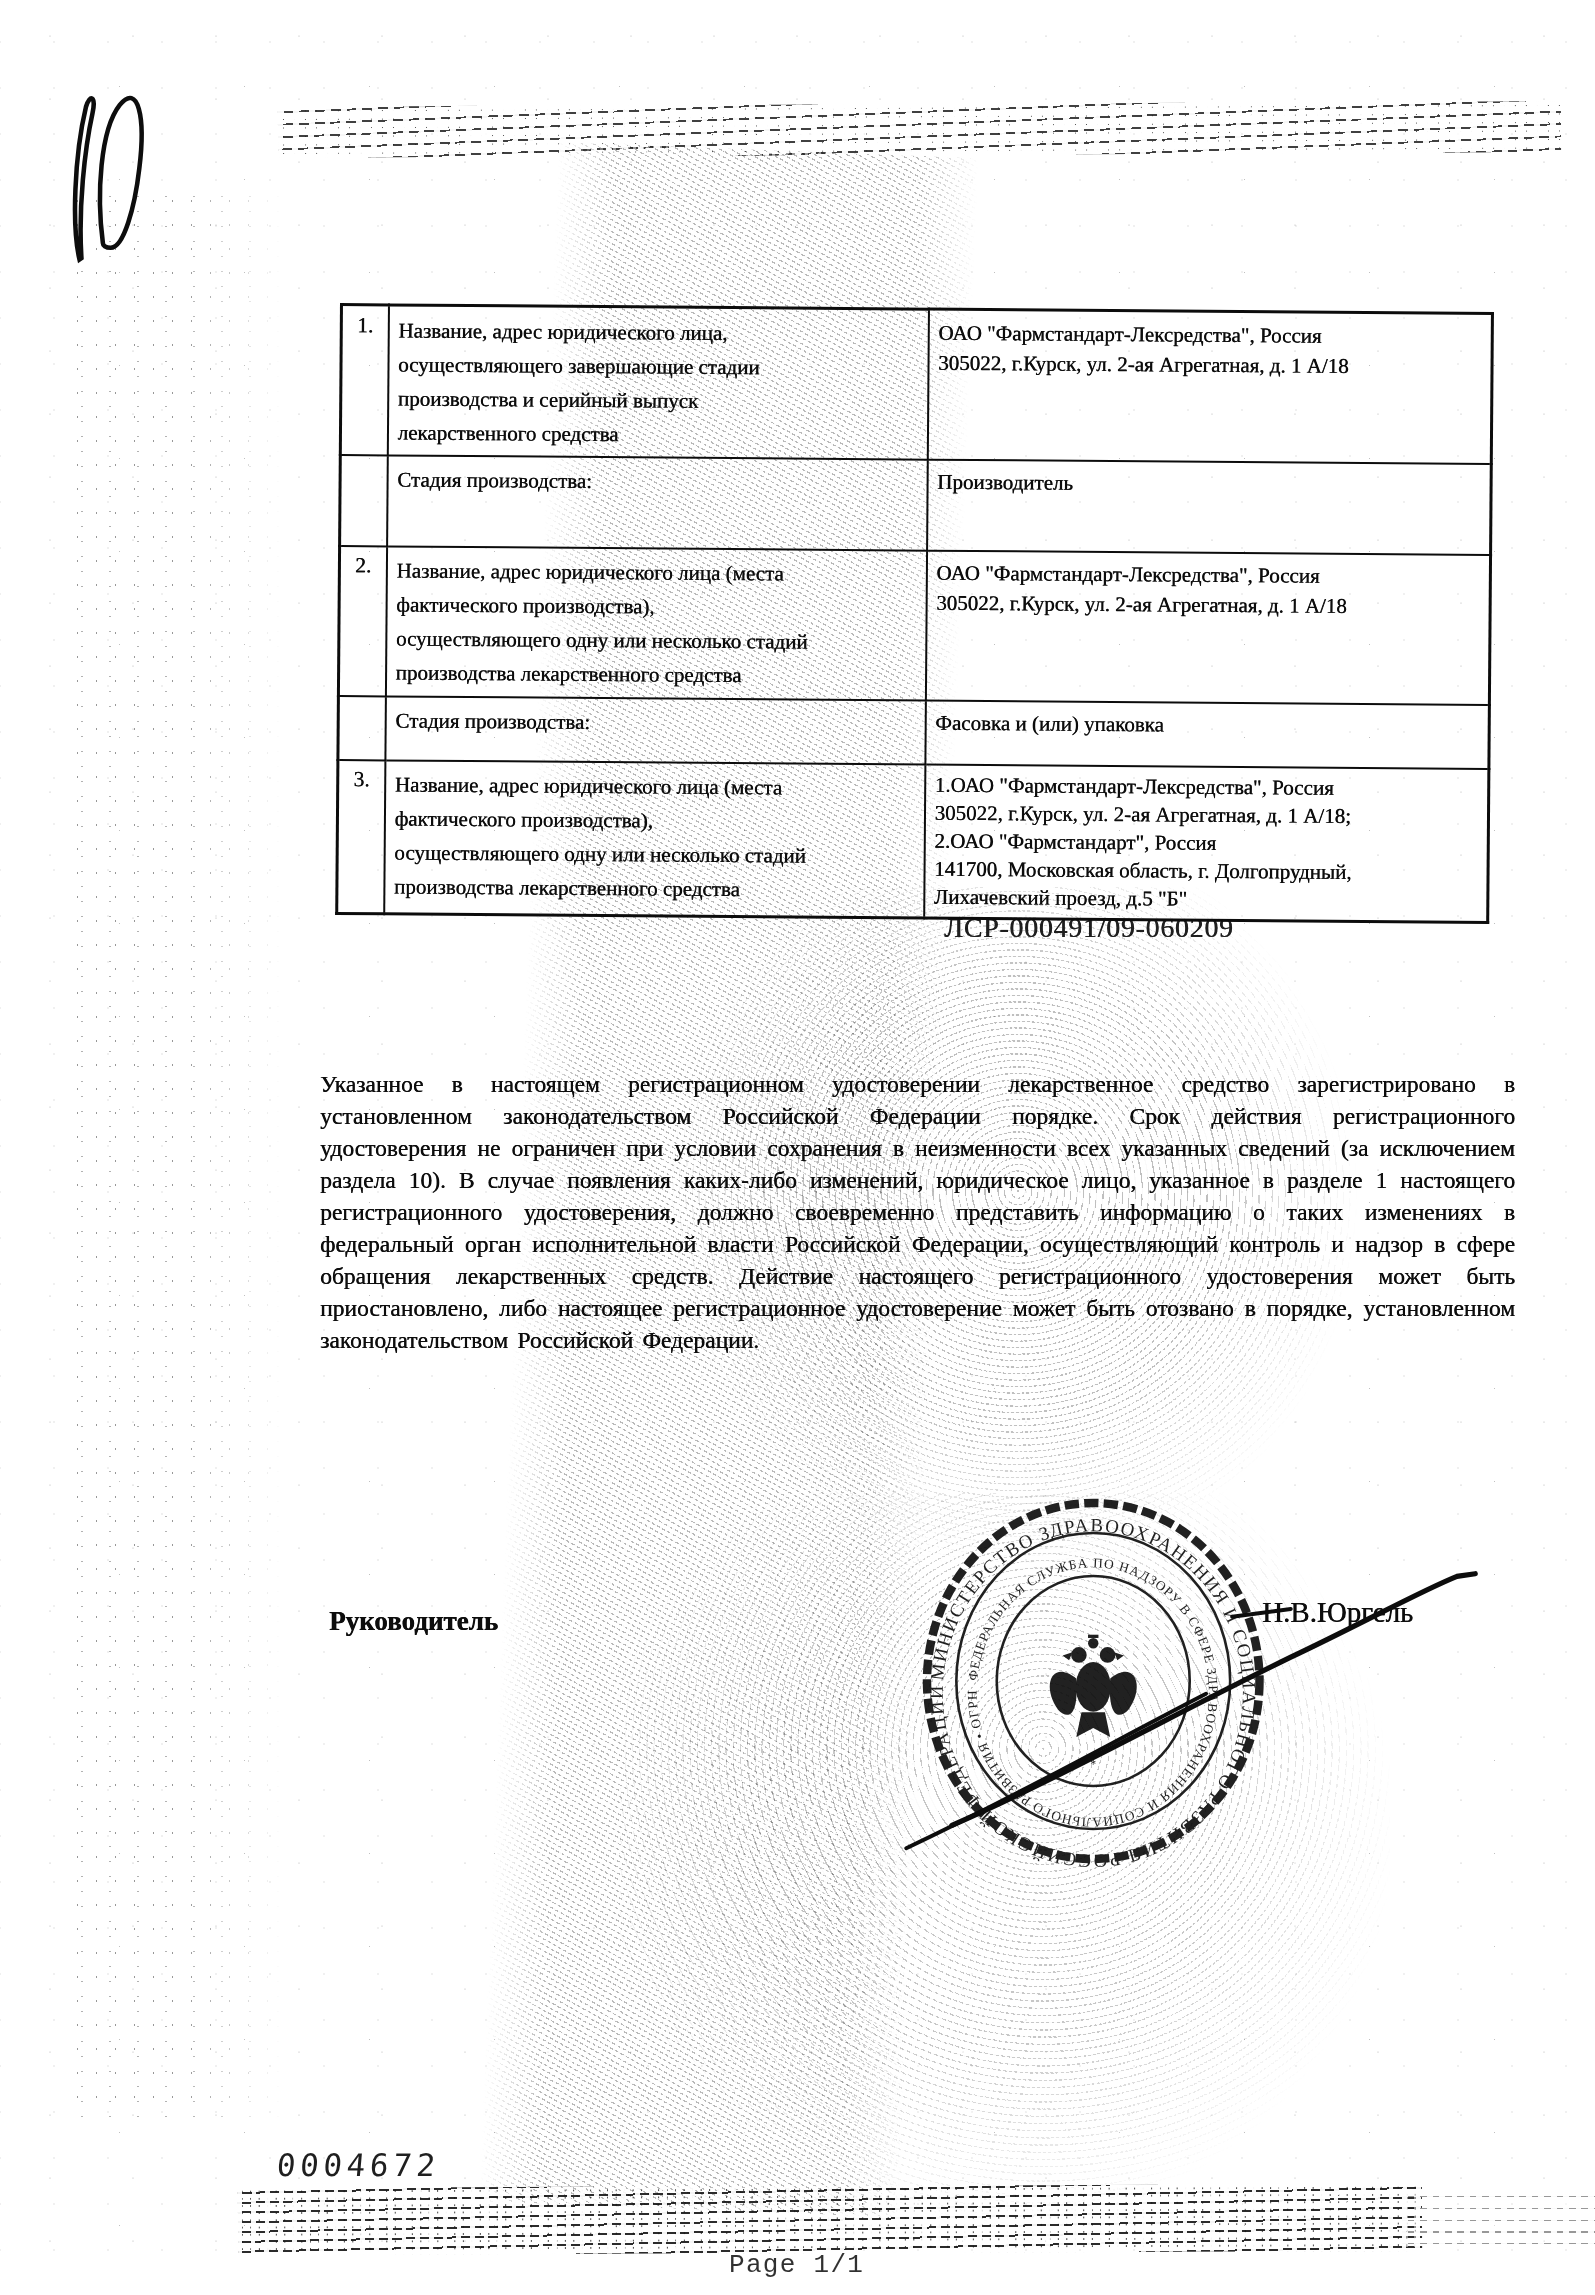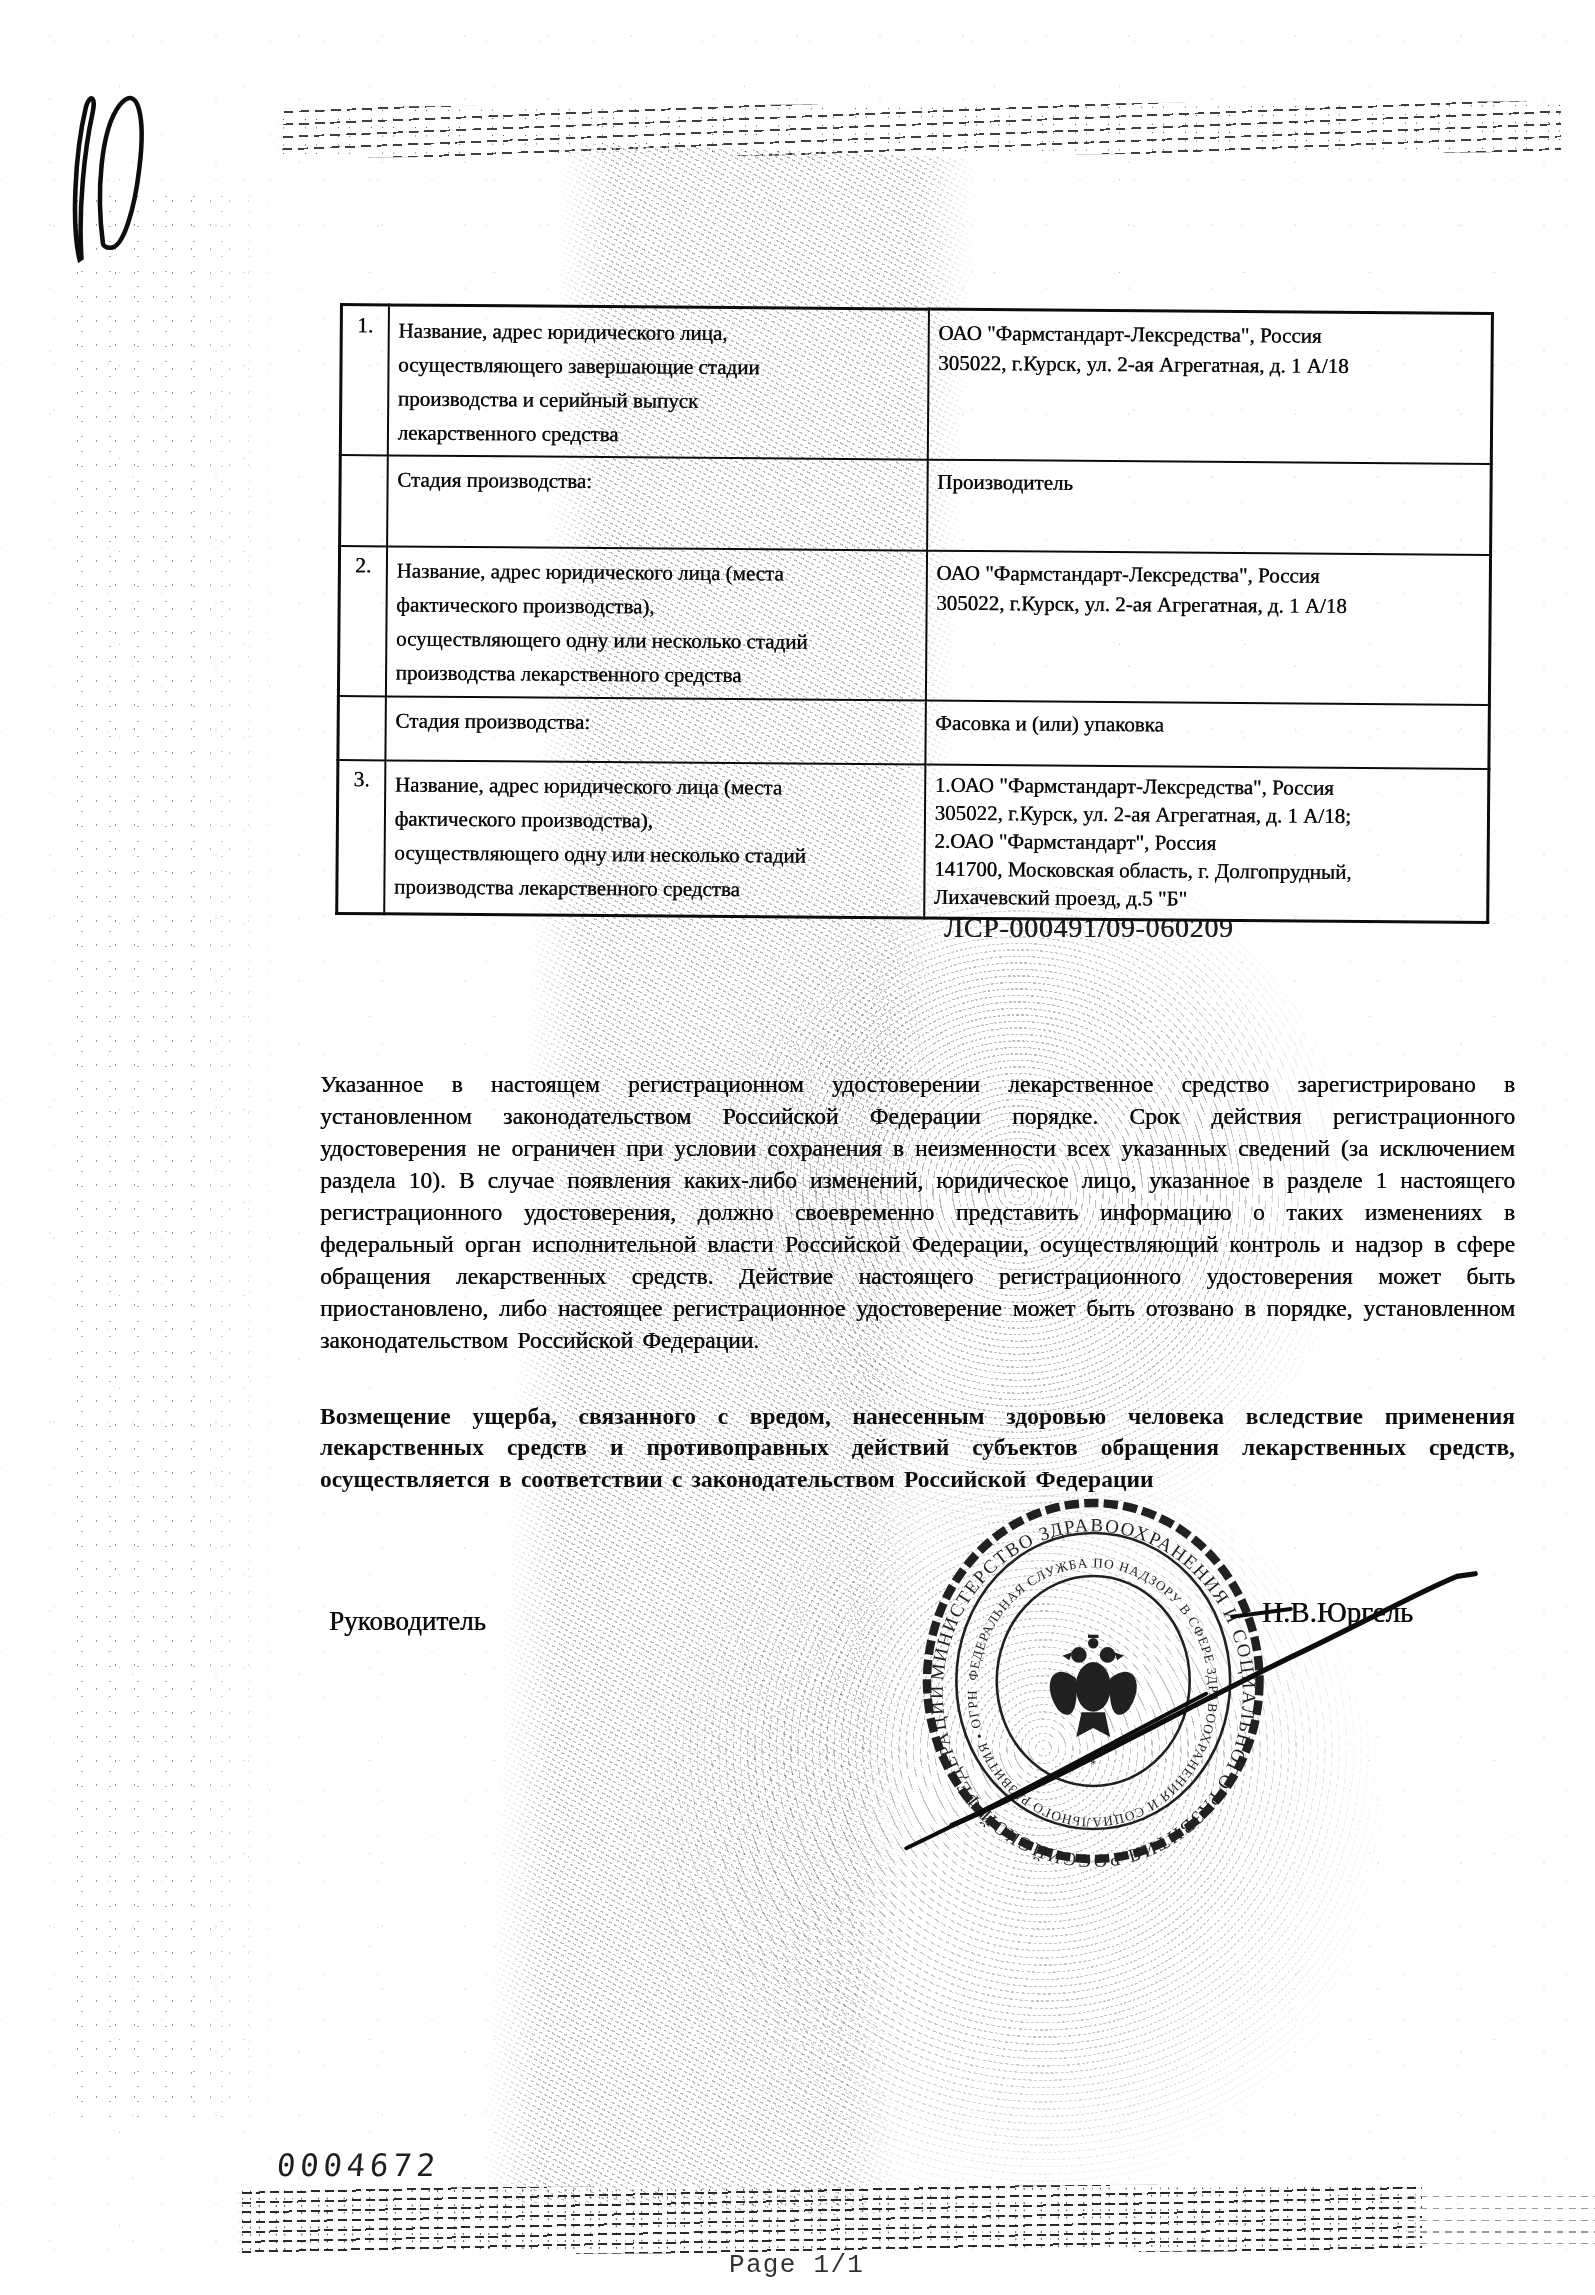--- a/index.html
+++ b/index.html
@@ -116,21 +116,21 @@
 
   
   .para{
     position:absolute; left:320px; width:1195px;
     text-align:justify; font-size:23.5px; line-height:1.36; word-spacing:3.3px;
   }
   .p1{ top:1039px;margin-top:30px; }
   .p2{ top:1377px; font-weight:bold; }
 
   
-  .role{ position:absolute; left:329px; top:1606px; font-size:27px; }
+  .role{ position:absolute; left:329px; top:1606px; font-size:27px;font-weight:bold; }
   .sig-name{ position:absolute; left:1262px; top:1596px; font-size:29px; }
 
   
   .serial{
     position:absolute; left:277px; top:2147px;
     font-family:"DejaVu Sans Mono", monospace; font-size:31px;
     letter-spacing:4.6px; transform:skewX(-5deg); opacity:.92;
   }
   .pagenum{
     position:absolute; left:729px; top:2250px;
@@ -205,21 +205,20 @@
 2.ОАО "Фармстандарт", Россия
 141700, Московская область, г. Долгопрудный,
 Лихачевский проезд, д.5 "Б"</td>
     </tr>
   </tbody>
     </table>
 
   <div class="sec10-value ink">ЛСР-000491/09-060209</div>
 
   <p class="para p1 ink">Указанное в настоящем регистрационном удостоверении лекарственное средство зарегистрировано в установленном законодательством Российской Федерации порядке. Срок действия регистрационного удостоверения не ограничен при условии сохранения в неизменности всех указанных сведений (за исключением раздела 10). В случае появления каких-либо изменений, юридическое лицо, указанное в разделе 1 настоящего регистрационного удостоверения, должно своевременно представить информацию о таких изменениях в федеральный орган исполнительной власти Российской Федерации, осуществляющий контроль и надзор в сфере обращения лекарственных средств. Действие настоящего регистрационного удостоверения может быть приостановлено, либо настоящее регистрационное удостоверение может быть отозвано в порядке, установленном законодательством Российской Федерации.</p>
-  <p class="para p2">Возмещение ущерба, связанного с вредом, нанесенным здоровью человека вследствие применения лекарственных средств и противоправных действий субъектов обращения лекарственных средств, осуществляется в соответствии с законодательством Российской Федерации</p>
 
   <div class="role ink">Руководитель</div>
 
   <svg class="stamp-svg" width="369" height="386" viewBox="0 0 566 592">
     <defs>
       <path id="outerTextPath" d="M 48,296 A 230,248 0 1 1 47.9,297.5"></path>
       <path id="innerTextPath" d="M 100,296 A 178,192 0 1 1 99.9,297.2"></path>
     </defs>
     <g opacity="0.9">
       <ellipse cx="278" cy="296" rx="255" ry="273" fill="none" stroke="#0a0a0a" stroke-width="13" stroke-dasharray="22 8"></ellipse>

